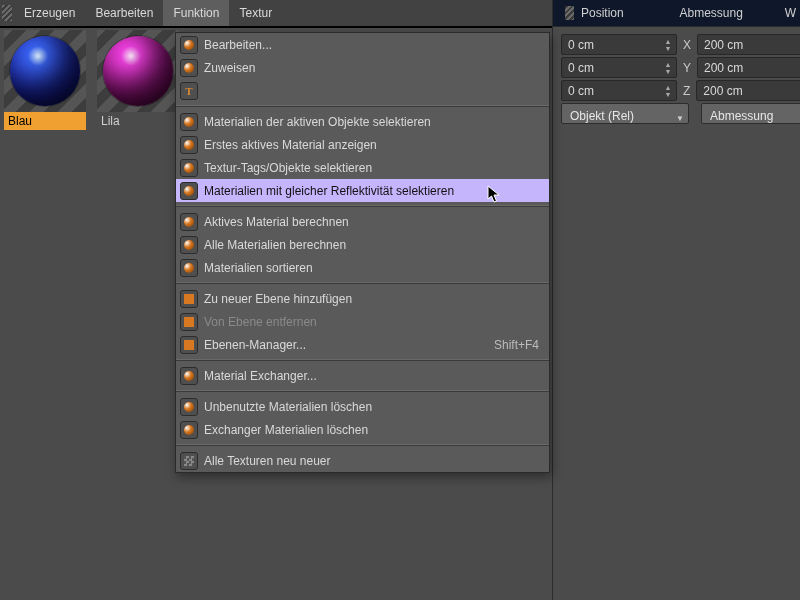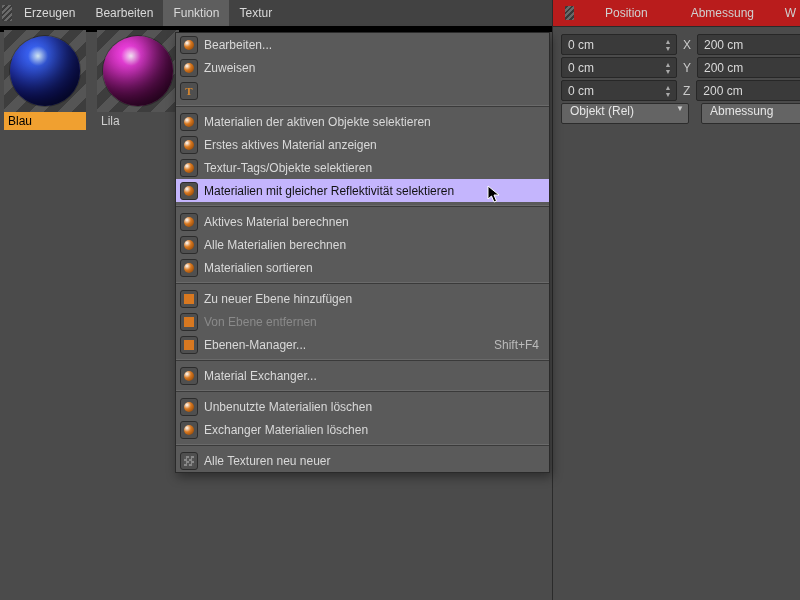--- a/index.html
+++ b/index.html
@@ -1,18 +1,18 @@
 <!DOCTYPE html>
 <html><head>
 <meta charset="utf-8">
 <style>
   html,body{margin:0;padding:0;width:800px;height:600px;overflow:hidden;background:#ffffff;font-family:Arial,Helvetica,sans-serif;font-size:12px;color:#d9d9d9;}
   .app{position:relative;width:800px;height:600px;background:#4b4b4b;}
   
-  .menubar{display:flex;align-items:center;height:26px;background:#424242;border-bottom:6px solid #000000;position:relative;}
+  .menubar{display:flex;align-items:center;height:26px;background:#424242;border-bottom:2px solid #000000;position:relative;}
   .menubar .grip{width:14px;height:26px;display:flex;align-items:center;justify-content:center;color:#7a7a7a;}
   .menu-item{padding:0 10px;height:26px;line-height:26px;color:#d9d9d9;cursor:default;}
   .menu-item.open{background:#5e5e5e;}
   
   .mat-panel{position:absolute;left:0;top:26px;width:175px;height:574px;display:flex;flex-direction:row;gap:11px;padding:4px 4px;box-sizing:border-box;}
   .mat-thumb{width:82px;box-sizing:border-box;position:relative;}
   .mat-thumb .prev{width:82px;height:82px;border-radius:2px;position:relative;display:flex;align-items:center;justify-content:center;}
   .mat-thumb .prev::before{content:"";position:absolute;inset:0;background:repeating-linear-gradient(-45deg,#3d3d3d 0 10px,#555 10px 20px);z-index:0;}
   .mat-thumb.selected .prev{box-shadow:inset 0 0 0 2px #f0a030;}
   .ball{position:relative;width:70px;height:70px;border-radius:50%;z-index:1;box-shadow:inset -16px -20px 30px rgba(0,0,0,.7),0 0 0 1px rgba(0,0,0,.3);}
@@ -29,31 +29,31 @@
   .mrow .icon{width:18px;height:18px;flex:0 0 18px;border:1px solid #2c2c2c;border-radius:3px;background:#4f4f4f;display:flex;align-items:center;justify-content:center;box-sizing:border-box;}
   .mrow .label{flex:1;white-space:nowrap;}
   .mrow .shortcut{color:#bbb;font-size:12px;}
   .ico-inner{width:10px;height:10px;}
   .ico-circ{width:10px;height:10px;border-radius:50%;background:radial-gradient(circle at 3px 3px,#fff,#d87820 40%,#7a3800 100%);}
   .ico-square{width:10px;height:10px;background:#d87820;}
   .ico-grid{width:10px;height:10px;background:repeating-conic-gradient(#888 0 25%,#555 0 50%);background-size:5px 5px;}
   .ico-T{font-family:serif;font-size:11px;line-height:10px;color:#d88830;font-weight:bold;}
   
   .attr{position:absolute;right:0;top:0;width:247px;height:600px;background:#4b4b4b;border-left:1px solid #2b2b2b;}
-  .attr .hdr{display:flex;align-items:center;height:26px;font-size:12px;padding:0 0 0 12px;background:#b91c1c;border-bottom:1px solid #2b2b2b;color:#d0d0d0;gap:24px;}
+  .attr .hdr{display:flex;align-items:center;height:26px;font-size:12px;padding:0 0 0 12px;background:#0f172a;border-bottom:1px solid #2b2b2b;color:#d0d0d0;}
   .attr .grip2{width:16px;color:#7a7a7a;}
   .attr .hcell{flex:1;}
   .hcell.last{flex:0 0 18px;text-align:right;padding-right:4px;}
   .rows{padding:6px 0 0 0;}
   .arow{display:flex;align-items:center;height:23px;gap:6px;padding:0 4px 0 8px;}
   .spin{flex:1;display:flex;align-items:center;height:19px;background:#3a3a3a;border:1px solid #272727;border-radius:2px;}
   .spin .val{flex:1;padding:0 6px;color:#d9d9d9;}
   .spin .arrows{width:12px;color:#aaa;font-size:7px;line-height:7px;display:flex;flex-direction:column;align-items:center;justify-content:center;padding-right:2px;}
   .axis{width:10px;text-align:center;color:#c9c9c9;}
-  .dropbtn{flex:1;height:19px;background:#646464;border:1px solid #2c2c2c;border-radius:2px;display:flex;align-items:flex-start;padding:0 4px 0 8px;color:#e6e6e6;}
+  .dropbtn{flex:1;height:19px;background:#646464;border:1px solid #2c2c2c;border-radius:2px;display:flex;align-items:flex-end;padding:0 4px 0 8px;color:#e6e6e6;}
   .dropbtn .dd{margin-left:auto;font-size:8px;color:#cfcfcf;}
   .arow .half{flex:0 0 114px;}
   
   .cursor{position:absolute;top:185px;left:660px;z-index:200;pointer-events:none;}
   .cursor svg{width:16px;height:20px;}
   .cursor{left:487px;top:185px;}
   
   .hatch{width:10px;height:16px;background:repeating-linear-gradient(-45deg,#6a6a6a 0 2px,#3a3a3a 2px 4px);border-radius:1px;}
 </style>
 </head>

